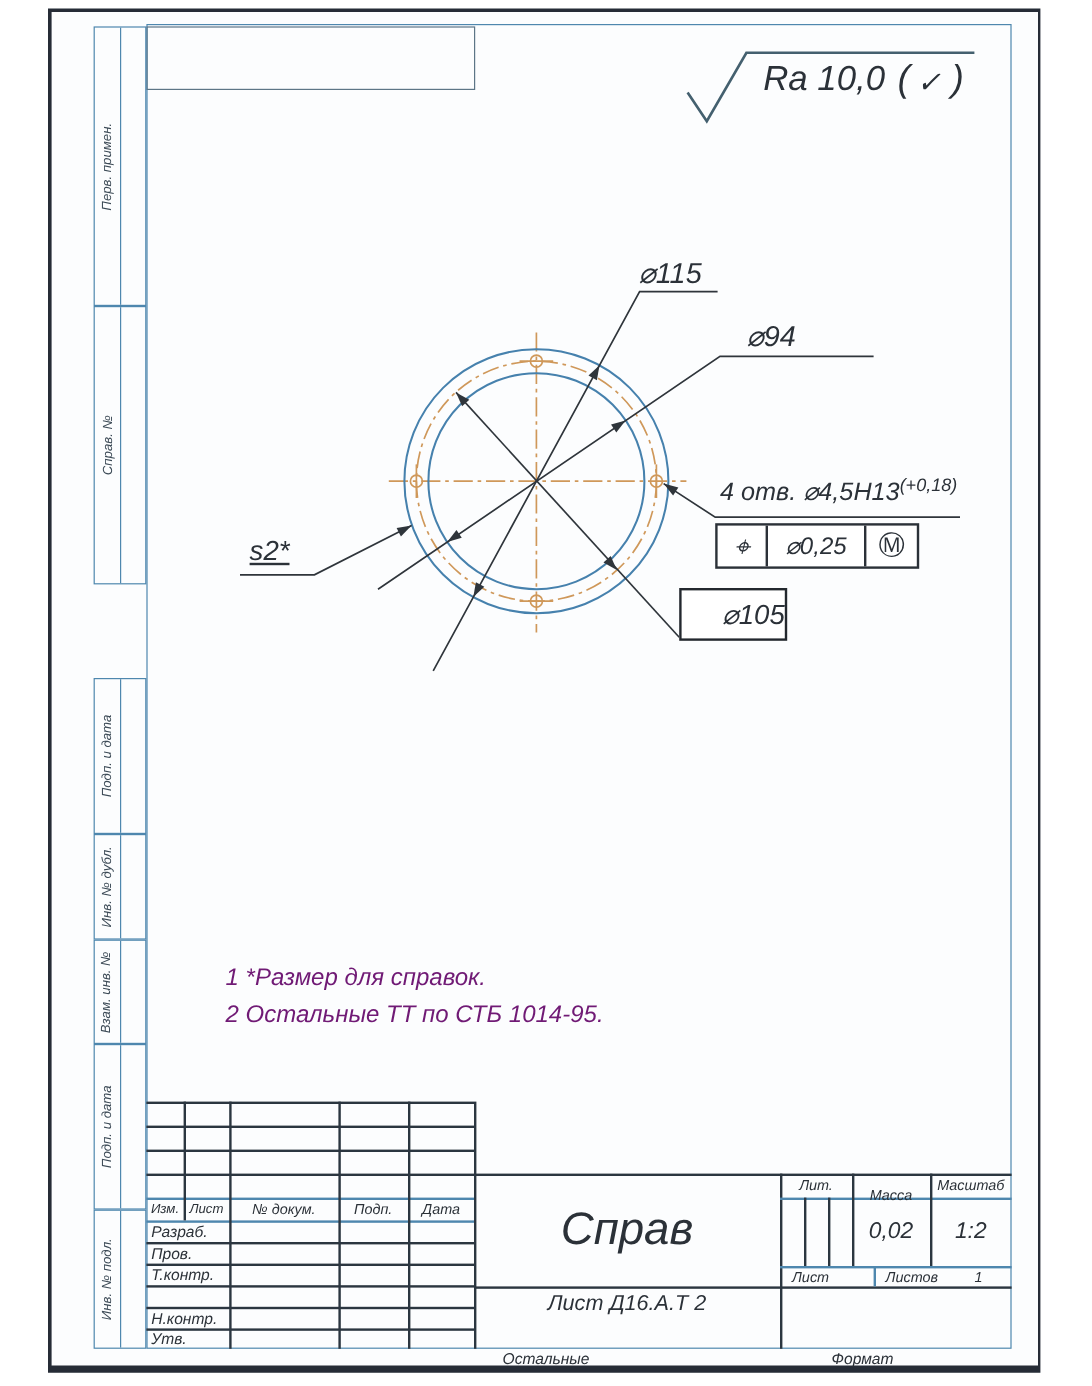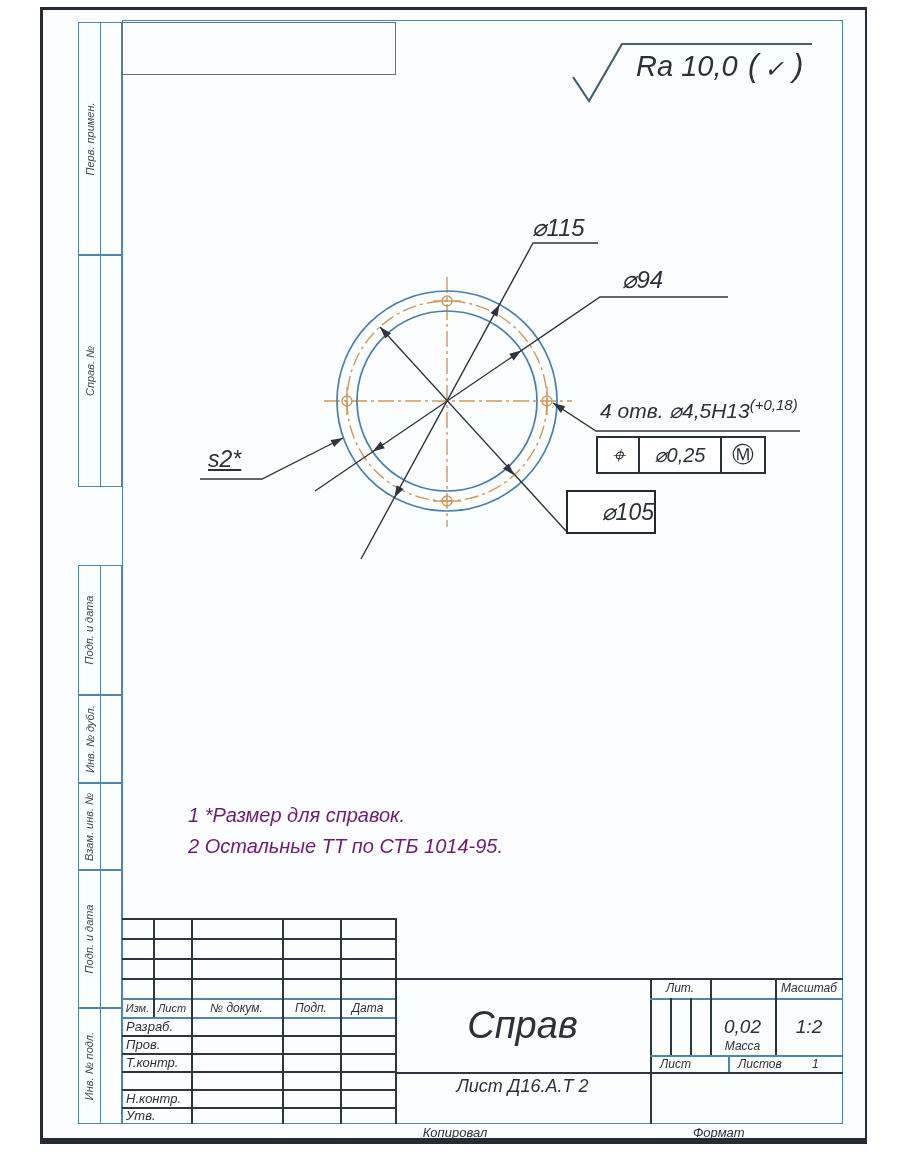--- a/index.html
+++ b/index.html
@@ -183,26 +183,26 @@
   <div class="tcell" style="left:126px;top:1035px;width:64px;height:18px;font-size:13px;">Пров.</div>
   <div class="tcell" style="left:126px;top:1053px;width:64px;height:18px;font-size:13px;">Т.контр.</div>
   <div class="tcell" style="left:126px;top:1089px;width:64px;height:18px;font-size:13px;">Н.контр.</div>
   <div class="tcell" style="left:126px;top:1107px;width:64px;height:17px;font-size:13px;">Утв.</div>
 
   <div class="tcell c" style="left:395px;top:978px;width:255px;height:94px;font-size:38px;">Справ</div>
 
   <div class="tcell c" style="left:395px;top:1074px;width:255px;height:24px;font-size:18px;">Лист Д16.А.Т 2</div>
 
   <div class="tcell c" style="left:650px;top:978px;width:60px;height:20px;font-size:12px;">Лит.</div>
-  <div class="tcell c" style="left:710px;top:1028px;width:65px;height:36px;font-size:12px;">Масса</div>
+  <div class="tcell c" style="left:710px;top:978px;width:65px;height:36px;font-size:12px;">Масса</div>
   <div class="tcell c" style="left:775px;top:978px;width:68px;height:20px;font-size:12px;">Масштаб</div>
   <div class="tcell c" style="left:710px;top:998px;width:65px;height:57px;font-size:19px;border-radius:25px;">0,02</div>
   <div class="tcell c" style="left:775px;top:998px;width:68px;height:57px;font-size:19px;">1:2</div>
 
   <div class="tcell" style="left:660px;top:1055px;width:60px;height:17px;font-size:12px;">Лист</div>
   <div class="tcell" style="left:738px;top:1055px;width:60px;height:17px;font-size:12px;">Листов</div>
   <div class="tcell" style="left:812px;top:1055px;width:24px;height:17px;font-size:12px;">1</div>
 
-  <div class="tcell c" style="left:395px;top:1125px;width:120px;height:14px;font-size:13px;">Копировал</div>
+  <div class="tcell c" style="left:395px;top:1125px;width:120px;height:14px;font-size:13px;">Остальные</div>
   <div class="tcell" style="left:693px;top:1125px;width:60px;height:14px;font-size:13px;">Формат</div>
   <div class="tcell" style="left:762px;top:1168px;width:30px;height:14px;font-size:18px;">А4</div>
 
 </div>
 
 </body></html>

